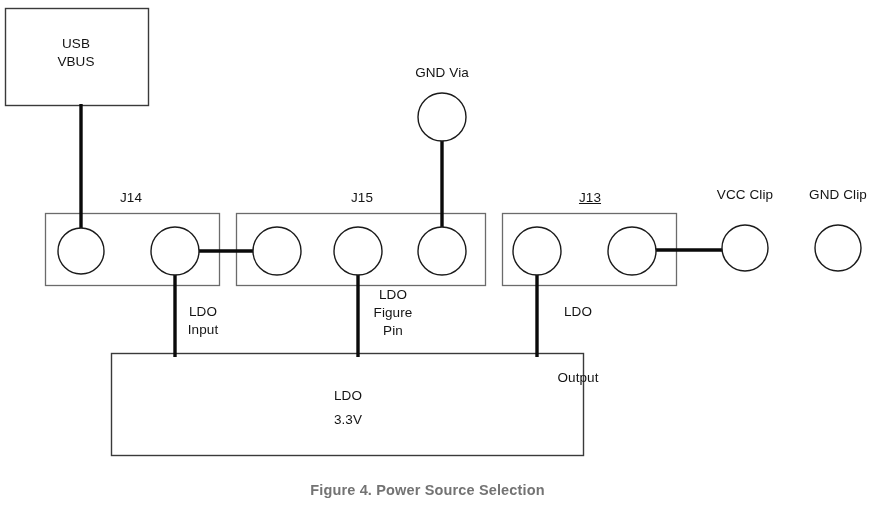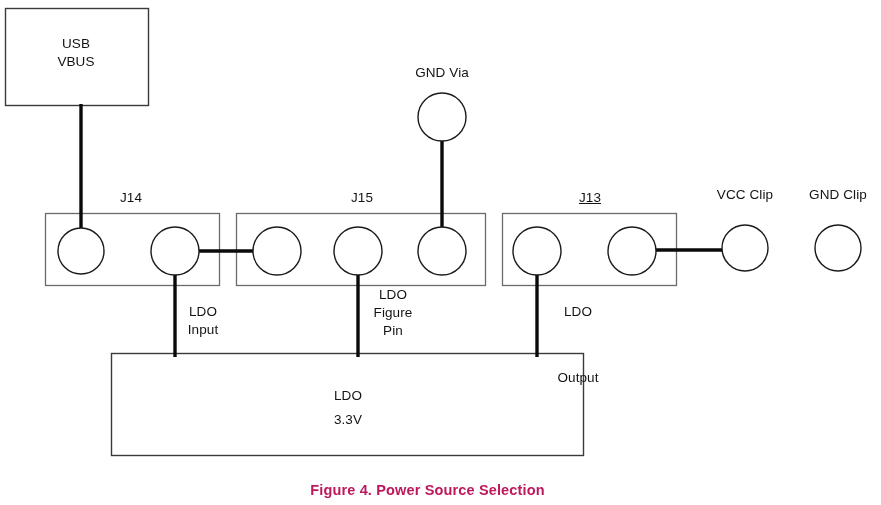--- a/index.html
+++ b/index.html
@@ -46,21 +46,21 @@
     text-align: center;
     transform: translateX(-50%);
   }
   .caption {
     position: absolute;
     left: 50%;
     transform: translateX(-50%);
     font-size: 14.5px;
     font-weight: bold;
     letter-spacing: 0.15px;
-    color: #be185d;
+    color: #737373;
     white-space: pre;
     font-family: "Liberation Sans", sans-serif;
   }
 </style>
 </head>
 <body>
 
 <div id="diagram-root">
 
   <svg class="svg-layer" viewBox="0 0 881 505" width="881" height="505">

